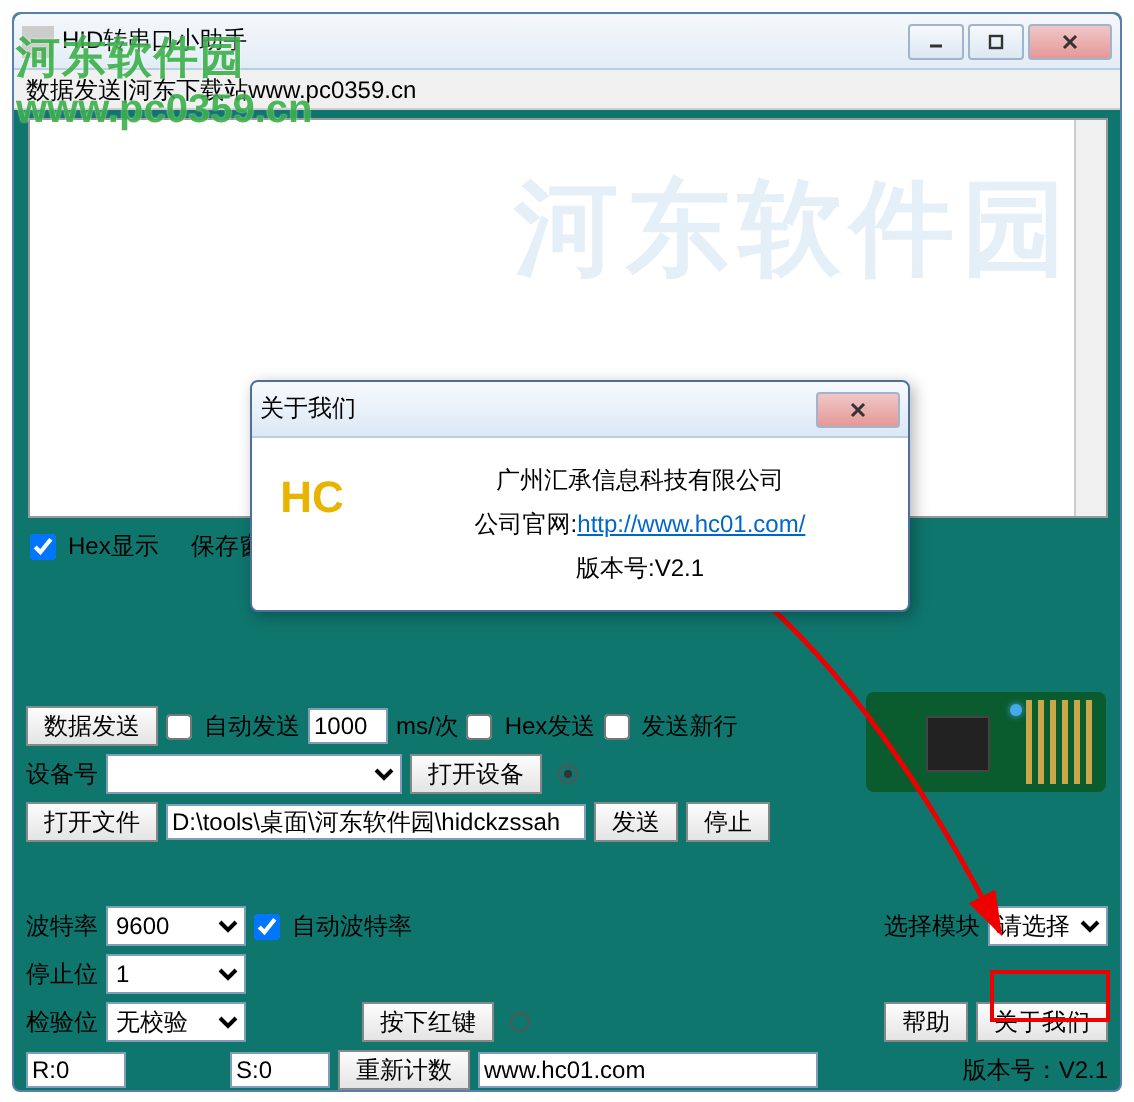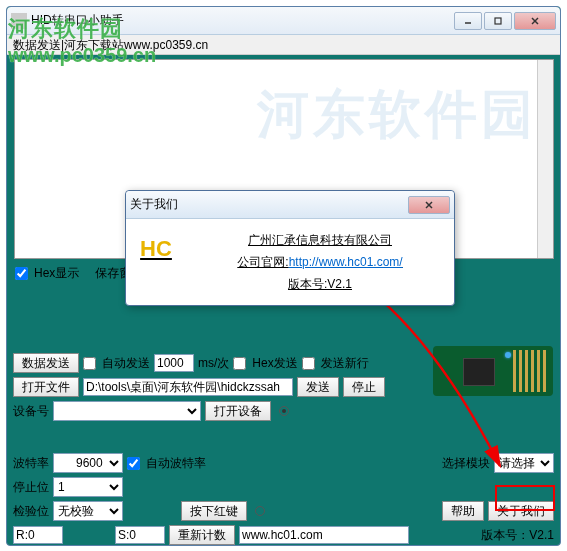--- a/index.html
+++ b/index.html
@@ -27,21 +27,21 @@
 
 .pcb { width: 120px; height: 50px; background: #0a5c2e; border-radius: 4px; position: absolute; right: 14px; top: 346px; }
 .pcb::before { content:""; position:absolute; right:4px; top:4px; width:36px; height:42px; background: repeating-linear-gradient(90deg,#c9a74a 0 3px,#0a5c2e 3px 6px); }
 .pcb::after { content:""; position:absolute; left:30px; top:12px; width:30px; height:26px; background:#222; border:1px solid #444; }
 .pcb .led { position:absolute; right:42px; top:6px; width:6px; height:6px; background:#4ae; border-radius:50%; box-shadow:0 0 3px #4ae; }
 
 .redbox { position: absolute; right: 12px; bottom: 40px; width: 60px; height: 26px; border: 2px solid #e00; }
 
 .dialog { position: absolute; left: 125px; top: 190px; width: 330px; border: 1px solid #4d6f9a; border-radius: 4px; background: #fff; box-shadow: 2px 2px 8px rgba(0,0,0,0.3); z-index: 10; }
 .dialog .titlebar { background: linear-gradient(#f7fafd,#dbe8f5); }
-.dialog-body { padding: 10px; display: flex; gap: 20px; text-decoration: underline; }
+.dialog-body { padding: 10px; display: flex; gap: 20px; }
 .logo { width: 40px; height: 40px; background: #fff; display: flex; align-items: center; justify-content: center; }
 .logo-inner { font-size: 22px; font-weight: bold; color: #e8b400; font-family: Arial Black, sans-serif; }
 .dlg-content { flex: 1; text-align: center; line-height: 22px; }
 .dlg-content a { color: #0066cc; text-decoration: underline; }
 
 .arrow { position: absolute; left: 325px; top: 258px; z-index: 5; pointer-events: none; }
 
 .watermark { position: absolute; left: 8px; top: 14px; z-index: 20; pointer-events:none; opacity:0.9; }
 .watermark .line1 { font-size: 22px; font-weight: bold; color: #3bb04a; letter-spacing: 1px; text-shadow: 0 0 1px #fff; }
 .watermark .line2 { font-size: 20px; font-weight: bold; color: #3bb04a; text-shadow: 0 0 1px #fff; font-family: Arial; }
@@ -96,37 +96,37 @@
       <input type="checkbox" style="">
       <span>自动发送</span>
       <input type="text" style="width: 40px;" value="1000">
       <span>ms/次</span>
       <input type="checkbox" style="">
       <span>Hex发送</span>
       <input type="checkbox" style="">
       <span>发送新行</span>
     </div>
     <div class="grid">
+      <span>设备号</span>
+      <select style="width:148px;"><option></option></select>
+      <button class="btn">打开设备</button>
+      <span class="radio on"></span>
+    </div>
+    <div class="grid">
       <button class="btn">打开文件</button>
       <input type="text" style="width: 210px;" value="D:\tools\桌面\河东软件园\hidckzssah">
       <button class="btn">发送</button>
       <button class="btn">停止</button>
-    </div>
-    <div class="grid">
-      <span>设备号</span>
-      <select style="width:148px;"><option></option></select>
-      <button class="btn">打开设备</button>
-      <span class="radio on"></span>
     </div>
 
     <div style="height:24px;"></div>
 
     <div class="grid">
       <span>波特率</span>
-      <select style="width:70px;padding-left:18px;"><option>9600</option></select>
+      <select style="width:70px;"><option>9600</option></select>
       <input type="checkbox" checked="" style="">
       <span>自动波特率</span>
       <span style="flex:1;"></span>
       <span>选择模块</span>
       <select style="width:60px;"><option>请选择</option></select>
     </div>
     <div class="grid">
       <span>停止位</span>
       <select style="width:70px;"><option>1</option></select>
     </div>

